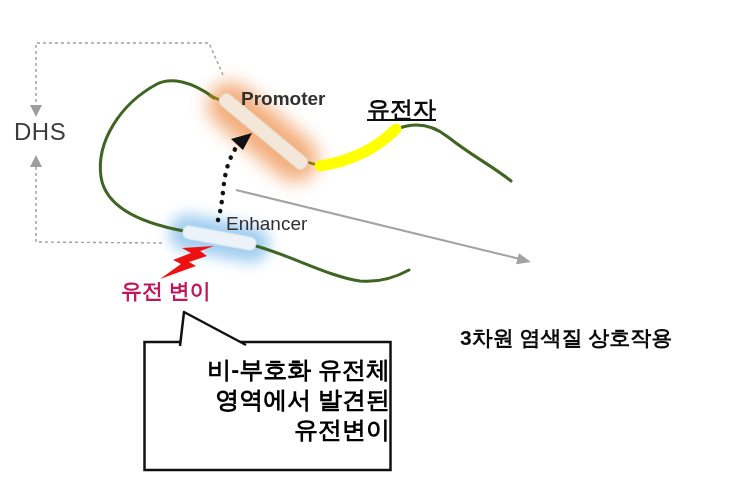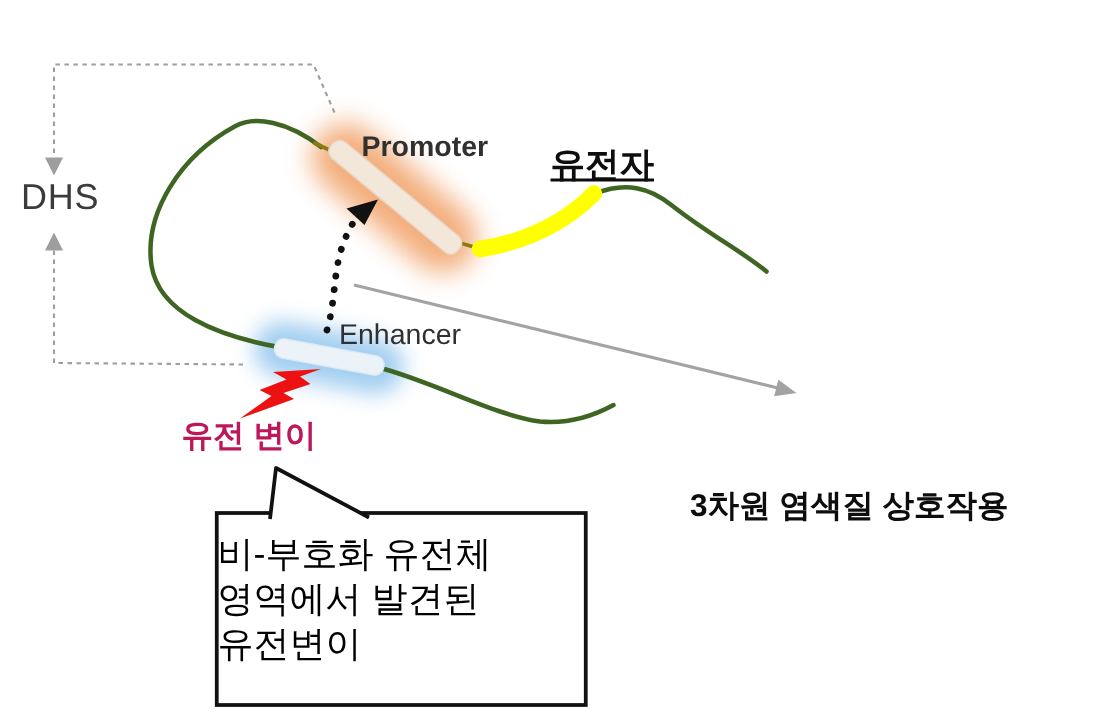--- a/index.html
+++ b/index.html
@@ -10,21 +10,21 @@
   #stage svg{position:absolute;left:0;top:0;}
   .lbl{position:absolute;white-space:nowrap;line-height:1.1;}
   .lbl-dhs{left:14px;top:119px;font-size:24px;font-weight:400;color:#3b3b3b;letter-spacing:0.5px;}
   .lbl-promoter{left:241px;top:89px;font-size:19px;font-weight:700;color:#303030;}
   .lbl-enhancer{left:226px;top:214px;font-size:19px;font-weight:400;color:#303030;}
   .lbl-gene{left:367px;top:97px;font-size:23px;font-weight:700;color:#0d0d0d;text-decoration:underline;}
   .lbl-variant{left:121px;top:279px;font-size:21px;font-weight:700;color:#be185d;}
   .lbl-3d{left:460px;top:284px;font-size:21px;font-weight:700;color:#0d0d0d;margin-top:42px;}
   .callout-text{
     position:absolute;left:145px;top:355px;width:245px;
-    font-size:24px;font-weight:400;color:#000;text-align:left;line-height:30px;
+    font-size:24px;font-weight:700;color:#000;text-align:right;line-height:30px;
   }
 </style>
 </head>
 <body>
 
 <div id="stage">
 
   <svg width="730" height="482" viewBox="0 0 730 482">
     <defs>
       <filter id="blur9" x="-60%" y="-60%" width="220%" height="220%">

